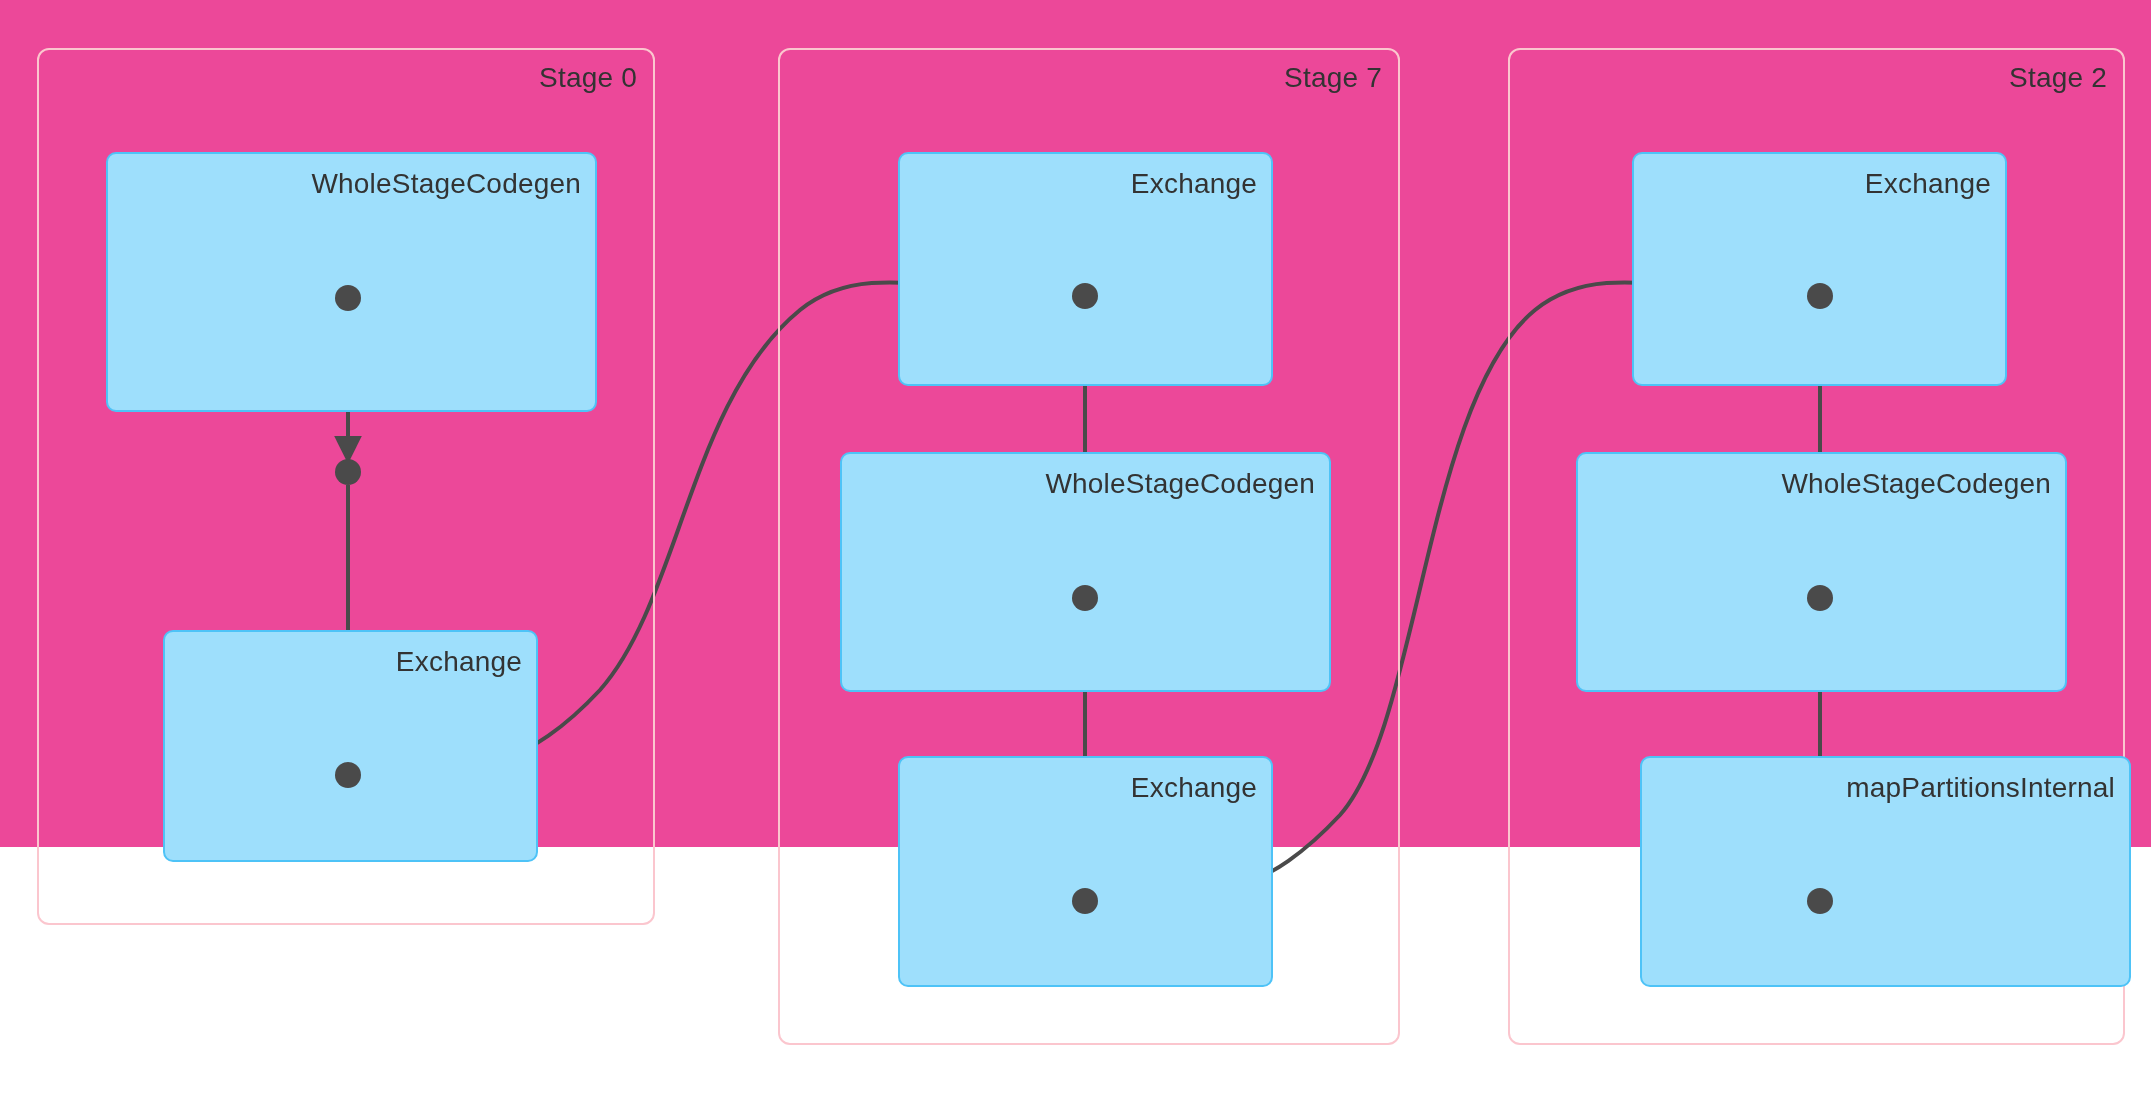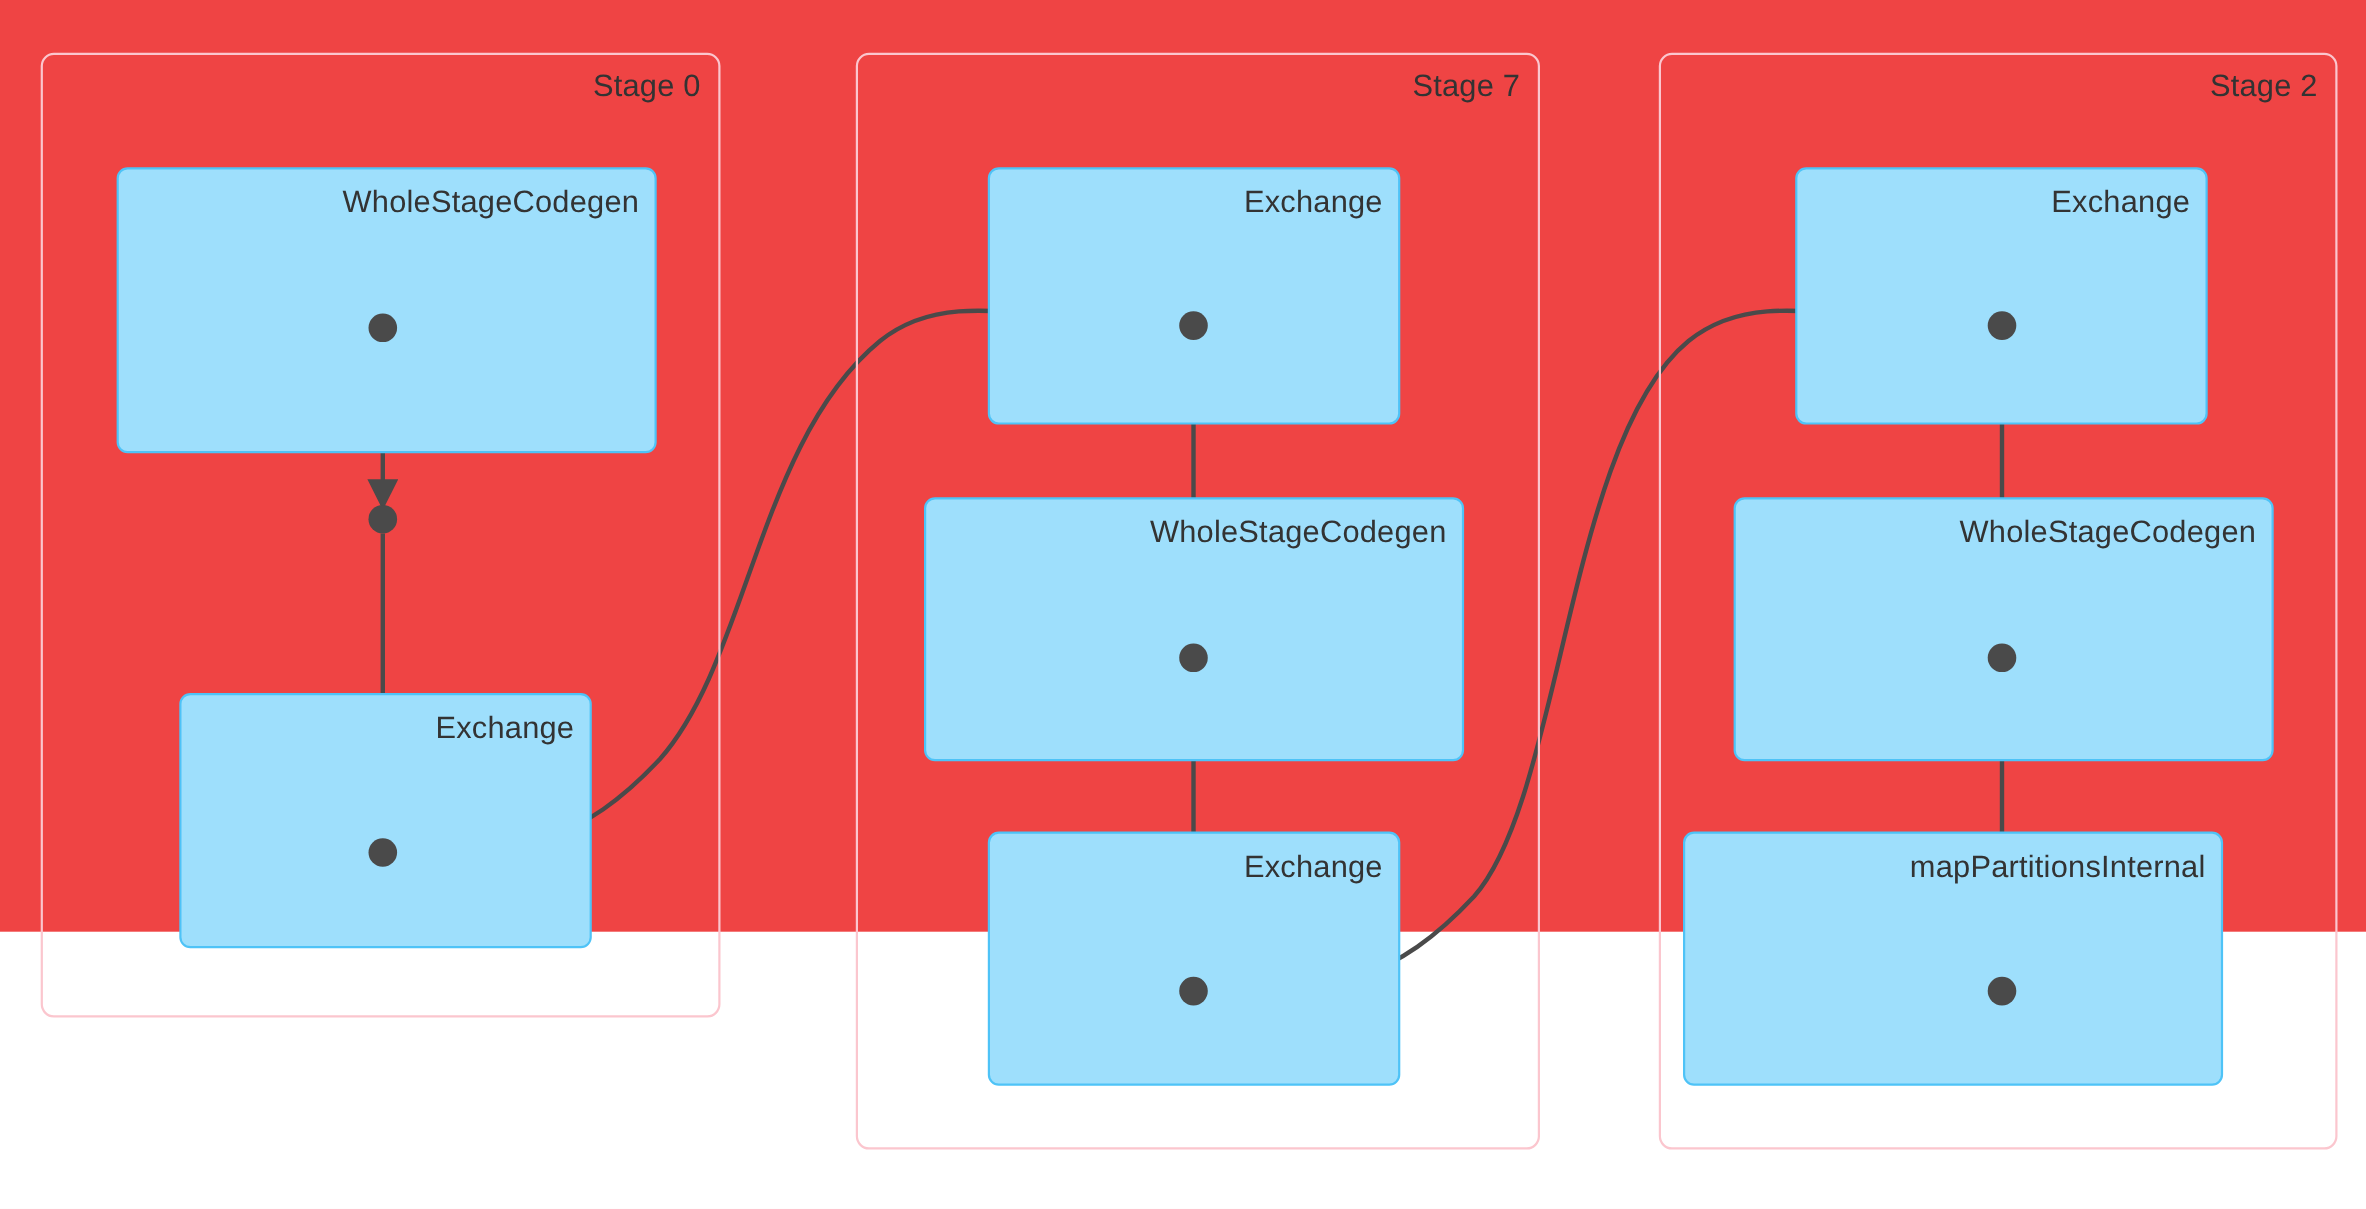--- a/index.html
+++ b/index.html
@@ -10,21 +10,21 @@
   body {
     width: 2151px;
     height: 1099px;
     font-family: "Liberation Sans", sans-serif;
     overflow: hidden;
   }
   #canvas {
     position: relative;
     width: 2151px;
     height: 847px;
-    background: #ef4444;
+    background: #ec4899;
   }
   #edge-layer {
     position: absolute;
     left: 0; top: 0;
     width: 2151px;
     height: 1099px;
     pointer-events: none;
   }
   .stage-cluster {
     position: absolute;
@@ -117,21 +117,21 @@
       </div>
       <div class="stage-cluster" style="left: 1508px; top: 48px; width: 617px; height: 997px; border-color: rgb(251, 198, 206);">
         <div class="stage-label" style="color: rgb(51, 51, 51);">Stage 2</div>
       </div>
       <div class="op-node" style="left: 1632px; top: 152px; width: 375px; height: 234px; background: rgb(158, 223, 252); border-color: rgb(78, 195, 247);">
         <div class="op-label" style="color: rgb(51, 51, 51);">Exchange</div>
       </div>
       <div class="op-node" style="left: 1576px; top: 452px; width: 491px; height: 240px; background: rgb(158, 223, 252); border-color: rgb(78, 195, 247);">
         <div class="op-label" style="color: rgb(51, 51, 51);">WholeStageCodegen</div>
       </div>
-      <div class="op-node" style="left: 1530px; top: 756px; width: 491px; height: 231px; background: rgb(158, 223, 252); border-color: rgb(78, 195, 247);">
+      <div class="op-node" style="left: 1640px; top: 756px; width: 491px; height: 231px; background: rgb(158, 223, 252); border-color: rgb(78, 195, 247);">
         <div class="op-label" style="color: rgb(51, 51, 51);">mapPartitionsInternal</div>
       </div>
     </div>
   <div id="dot-layer">
       <div class="vertex-dot" style="left: 348px; top: 298px; background: rgb(74, 74, 74);"></div>
       <div class="vertex-dot" style="left: 348px; top: 472px; background: rgb(74, 74, 74);"></div>
       <div class="vertex-dot" style="left: 348px; top: 775px; background: rgb(74, 74, 74);"></div>
       <div class="vertex-dot" style="left: 1085px; top: 296px; background: rgb(74, 74, 74);"></div>
       <div class="vertex-dot" style="left: 1085px; top: 598px; background: rgb(74, 74, 74);"></div>
       <div class="vertex-dot" style="left: 1085px; top: 901px; background: rgb(74, 74, 74);"></div>

